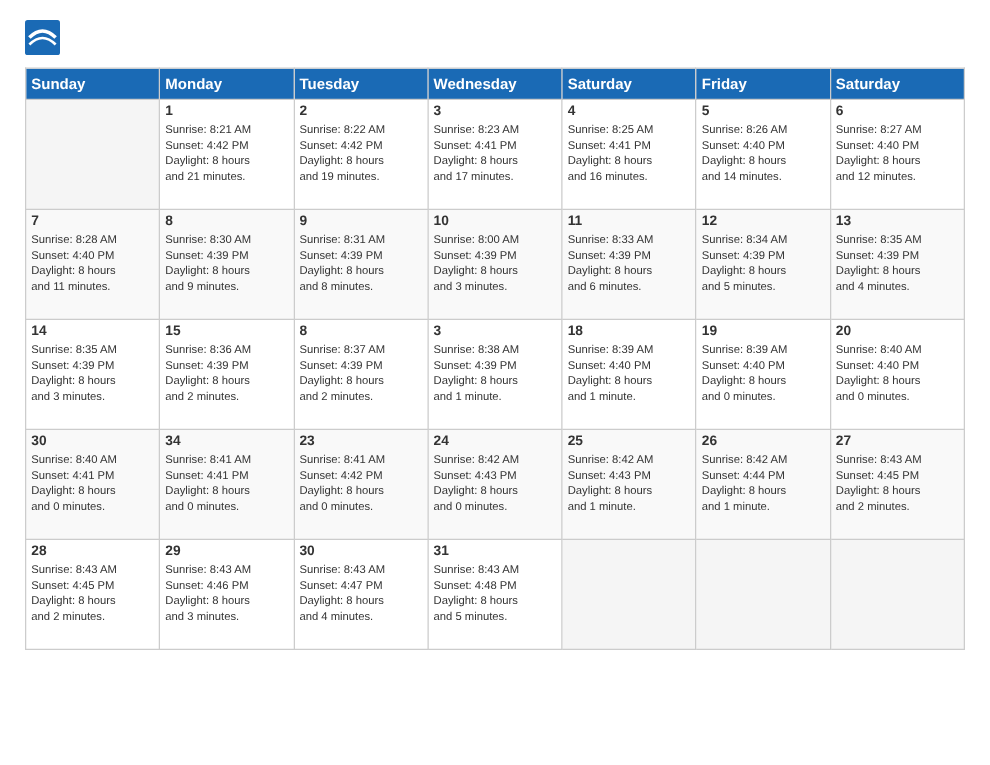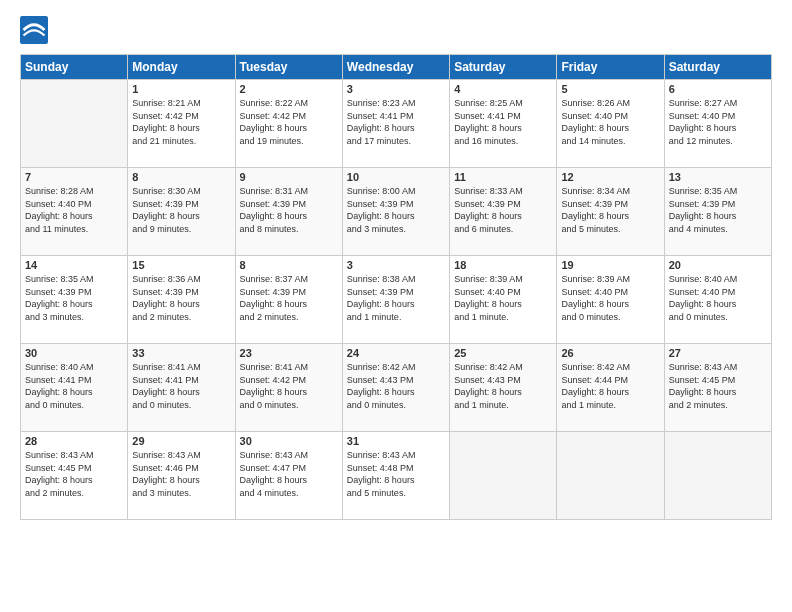--- a/index.html
+++ b/index.html
@@ -219,21 +219,21 @@
             <span class="day-number">20</span>
             <div class="day-info"><span>Sunrise: 8:40 AM</span><br><span>Sunset: 4:40 PM</span><br><span>Daylight: 8 hours</span><br><span>and 0 minutes.</span></div>
           </td>
         </tr>
         <tr>
           <td>
             <span class="day-number">30</span>
             <div class="day-info"><span>Sunrise: 8:40 AM</span><br><span>Sunset: 4:41 PM</span><br><span>Daylight: 8 hours</span><br><span>and 0 minutes.</span></div>
           </td>
           <td>
-            <span class="day-number">33</span>
+            <span class="day-number">34</span>
             <div class="day-info"><span>Sunrise: 8:41 AM</span><br><span>Sunset: 4:41 PM</span><br><span>Daylight: 8 hours</span><br><span>and 0 minutes.</span></div>
           </td>
           <td>
             <span class="day-number">23</span>
             <div class="day-info"><span>Sunrise: 8:41 AM</span><br><span>Sunset: 4:42 PM</span><br><span>Daylight: 8 hours</span><br><span>and 0 minutes.</span></div>
           </td>
           <td>
             <span class="day-number">24</span>
             <div class="day-info"><span>Sunrise: 8:42 AM</span><br><span>Sunset: 4:43 PM</span><br><span>Daylight: 8 hours</span><br><span>and 0 minutes.</span></div>
           </td>

